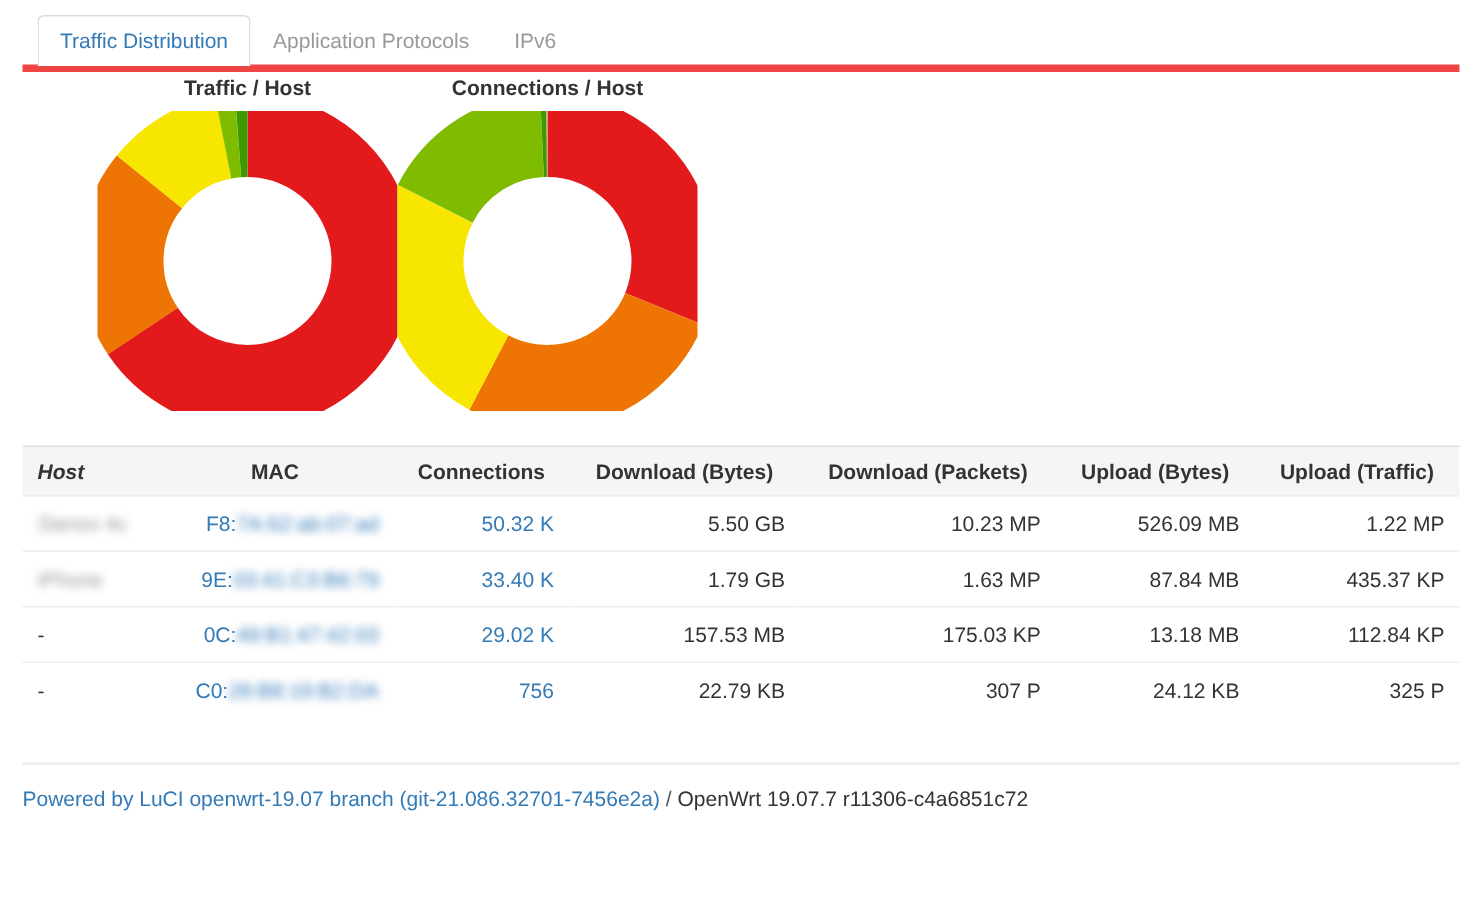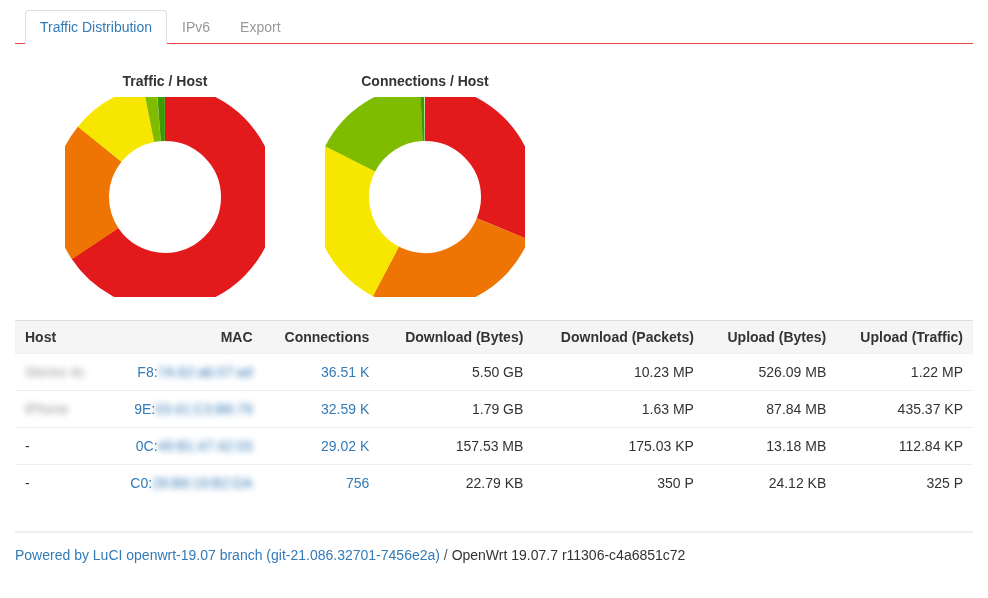--- a/index.html
+++ b/index.html
@@ -6,43 +6,42 @@
   body {
     margin: 0;
     padding: 10px 15px;
     font-family: -apple-system, BlinkMacSystemFont, "Segoe UI", Helvetica, Arial, sans-serif;
     font-size: 14px;
     color: #333;
     background: #fff;
   }
   .tabs {
     display: flex;
-    border-bottom: 1px solid #ef4444;
-    margin-bottom: 29px;
+    border-bottom: 5px solid #ef4444;
+    margin-bottom: 2px;
     padding-left: 10px;
   }
   .tab {
     padding: 8px 14px;
     border: 1px solid transparent;
     border-top-left-radius: 4px;
     border-top-right-radius: 4px;
     cursor: pointer;
     color: #999;
     margin-bottom: -1px;
   }
   .tab.active {
     border-color: #ddd;
     border-bottom-color: #fff;
     color: #337ab7;
     background: #fff;
   }
   .top-section {
     display: flex;
     align-items: center;
-    gap: 60px;
     padding-left: 50px;
     margin-bottom: 20px;
   }
   .chart-block { text-align: center; }
   .chart-title { font-weight: bold; font-size: 14px; margin-bottom: 8px; }
   .donut { width: 200px; height: 200px; }
   .stats {
     margin-left: auto;
     padding-right: 70px;
     padding-top: 50px;
@@ -51,26 +50,26 @@
   .stats .val { font-weight: bold; color: #777; }
   .stats .lab { color: #999; font-size: 13px; }
   table {
     width: 100%;
     border-collapse: collapse;
     margin-bottom: 30px;
   }
   thead th {
     background: #f5f5f5;
     border-top: 1px solid #ddd;
-    text-align: right;
+    text-align: center;
     padding: 8px 10px;
     font-weight: bold;
     font-size: 14px;
   }
-  thead th:first-child { text-align: left; }
+  thead th:first-child { text-align: left; font-style: italic; }
   tbody td {
     border-top: 1px solid #eee;
     padding: 10px;
     text-align: right;
   }
   tbody td:first-child { text-align: left; color: #333; }
   tbody td.obscured { filter: blur(3px); color: #999; }
   tbody td.mac, tbody td.conn { color: #337ab7; }
   tbody td.mac .macrest { filter: blur(3px); }
   .footer {
@@ -79,22 +78,22 @@
     font-size: 14px;
   }
   .footer a { color: #337ab7; text-decoration: none; margin-top: 26px; }
   .footer .sep { color: #555; }
 </style>
 </head>
 <body>
 
 <div class="tabs">
   <div class="tab active">Traffic Distribution</div>
+  <div class="tab">Application Protocols</div>
   <div class="tab">IPv6</div>
-  <div class="tab">Export</div>
 </div>
 
 <div class="top-section">
 
   <div class="chart-block">
     <div class="chart-title">Traffic / Host</div>
     <svg class="donut" viewBox="0 0 100 100">
       <g transform="translate(50,50) rotate(-90)">
 
         <circle r="42" fill="none" stroke="#e31a1c" stroke-width="28" stroke-dasharray="173.1 90.72" transform="rotate(0)"></circle>
@@ -133,50 +132,50 @@
       <th>Download (Bytes)</th>
       <th>Download (Packets)</th>
       <th>Upload (Bytes)</th>
       <th>Upload (Traffic)</th>
     </tr>
   </thead>
   <tbody id="tbody">
       <tr>
         <td class="obscured">Stereo 4c</td>
         <td class="mac">F8:<span class="macrest">7A:62:ab:07:ad</span></td>
-        <td class="conn">36.51 K</td>
+        <td class="conn">50.32 K</td>
         <td>5.50 GB</td>
         <td>10.23 MP</td>
         <td>526.09 MB</td>
         <td>1.22 MP</td>
       </tr>
       <tr>
         <td class="obscured">iPhone</td>
         <td class="mac">9E:<span class="macrest">03:41:C3:B6:79</span></td>
-        <td class="conn">32.59 K</td>
+        <td class="conn">33.40 K</td>
         <td>1.79 GB</td>
         <td>1.63 MP</td>
         <td>87.84 MB</td>
         <td>435.37 KP</td>
       </tr>
       <tr>
         <td class="">-</td>
         <td class="mac">0C:<span class="macrest">49:B1:47:42:03</span></td>
         <td class="conn">29.02 K</td>
         <td>157.53 MB</td>
         <td>175.03 KP</td>
         <td>13.18 MB</td>
         <td>112.84 KP</td>
       </tr>
       <tr>
         <td class="">-</td>
         <td class="mac">C0:<span class="macrest">28:B8:19:B2:DA</span></td>
         <td class="conn">756</td>
         <td>22.79 KB</td>
-        <td>350 P</td>
+        <td>307 P</td>
         <td>24.12 KB</td>
         <td>325 P</td>
       </tr>
     </tbody>
 </table>
 
 <div class="footer">
   <a href="#">Powered by LuCI openwrt-19.07 branch (git-21.086.32701-7456e2a)</a>
   <span class="sep"> / </span>
   <span>OpenWrt 19.07.7 r11306-c4a6851c72</span>

